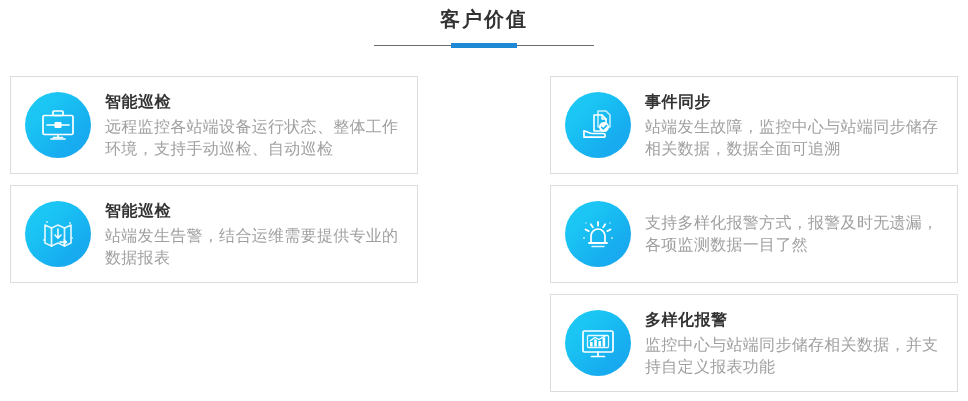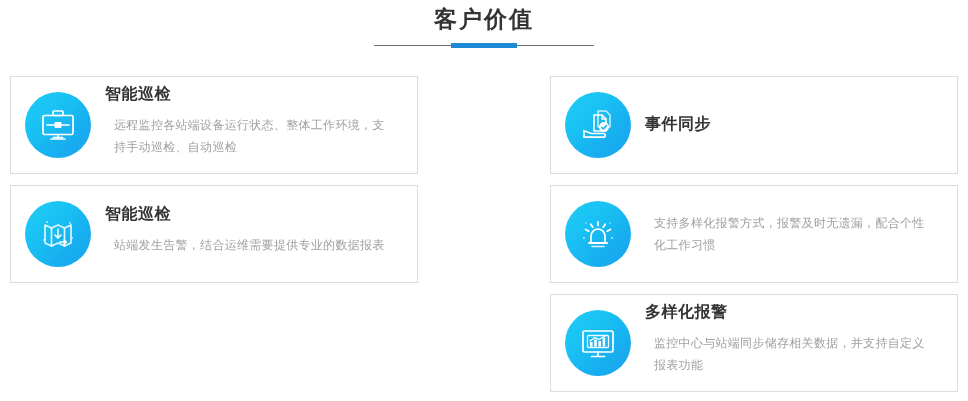--- a/index.html
+++ b/index.html
@@ -14,21 +14,21 @@
     overflow: hidden;
   }
 
   
   .section-header {
     width: 968px;
     padding-top: 3px;
     text-align: center;
   }
   .section-title {
-    font-size: 23px;
+    font-size: 20px;
     font-weight: bold;
     color: #333333;
     letter-spacing: 2px;
     line-height: 32px;
     margin: 0;
   }
   .title-divider {
     position: relative;
     width: 220px;
     height: 10px;
@@ -99,24 +99,24 @@
   }
   .card-title {
     font-size: 16px;
     font-weight: bold;
     color: #333333;
     line-height: 22px;
     margin: 0 0 3px 0;
     letter-spacing: 0.5px;
   }
   .card-desc {
-    font-size: 12px;
+    font-size: 16px;
     color: #a0a0a0;
     line-height: 22px;
-    margin: 9px;
+    margin: 0;
     letter-spacing: 0.3px;
   }
 </style>
 </head>
 <body>
 
 <div class="section-header">
   <h1 class="section-title">客户价值</h1>
   <div class="title-divider">
     <div class="divider-line"></div>
@@ -179,20 +179,21 @@
           <path d="M16 10h8l4 4v12h-12z"></path>
           <path d="M24 10v4h4" stroke-width="1.4"></path>
           <circle cx="26" cy="22" r="5" fill="#ffffff" stroke="none"></circle>
           <path d="M23.6 22.3l1.7 1.7 3.2-3.4" stroke="#1ab6f2" stroke-width="1.6"></path>
           <path d="M6 26c2.5 0 4.5 2.5 8 2.5h11c1.4 0 2.2 1 2.2 1.9 0 1-0.8 1.8-2.2 1.8H13" stroke-width="1.7"></path>
           <path d="M6 26v6.2h7" stroke-width="1.7"></path>
         </svg>
       </div>
       <div class="card-body">
         <p class="card-title">事件同步</p>
+        <p class="card-desc">站端发生故障，监控中心与站端同步储存相关数据，数据全面可追溯</p>
       </div>
     </div>
 
     <div class="feature-card">
       <div class="card-icon-wrap">
         <svg width="40" height="40" viewBox="0 0 40 40" fill="none" stroke="#ffffff" stroke-width="1.7" stroke-linecap="round" stroke-linejoin="round">
           <path d="M13 29v-7a7 7 0 0 1 14 0v7z"></path>
           <path d="M11 29h18" stroke-width="1.8"></path>
           <path d="M14 32.5h12" stroke-width="1.5" opacity="0.85"></path>
           <path d="M20 8v3.5" stroke-width="1.8"></path>
@@ -200,21 +201,21 @@
           <path d="M27.2 10.2l-2 3" stroke-width="1.8"></path>
           <path d="M7.5 15.5l3.2 1.6" stroke-width="1.8"></path>
           <path d="M32.5 15.5l-3.2 1.6" stroke-width="1.8"></path>
           <circle cx="6" cy="24" r="0.9" fill="#ffffff" stroke="none" opacity="0.8"></circle>
           <circle cx="34" cy="24" r="0.9" fill="#ffffff" stroke="none" opacity="0.8"></circle>
           <circle cx="8" cy="9" r="0.8" fill="#ffffff" stroke="none" opacity="0.7"></circle>
           <circle cx="32" cy="9" r="0.8" fill="#ffffff" stroke="none" opacity="0.7"></circle>
         </svg>
       </div>
       <div class="card-body">
-        <p class="card-desc">支持多样化报警方式，报警及时无遗漏，配合个性化工作习惯</p>
+        <p class="card-desc">支持多样化报警方式，报警及时无遗漏，各项监测数据一目了然</p>
       </div>
     </div>
 
     <div class="feature-card">
       <div class="card-icon-wrap">
         <svg width="40" height="40" viewBox="0 0 40 40" fill="none" stroke="#ffffff" stroke-width="1.7" stroke-linecap="round" stroke-linejoin="round">
           <rect x="5" y="8" width="30" height="21" rx="1.5"></rect>
           <rect x="9.5" y="12.5" width="21" height="12" rx="1" stroke-width="1.3" opacity="0.9"></rect>
           <rect x="12" y="19" width="2.6" height="4.5" fill="#ffffff" stroke="none"></rect>
           <rect x="16.2" y="16.5" width="2.6" height="7" fill="#ffffff" stroke="none"></rect>

